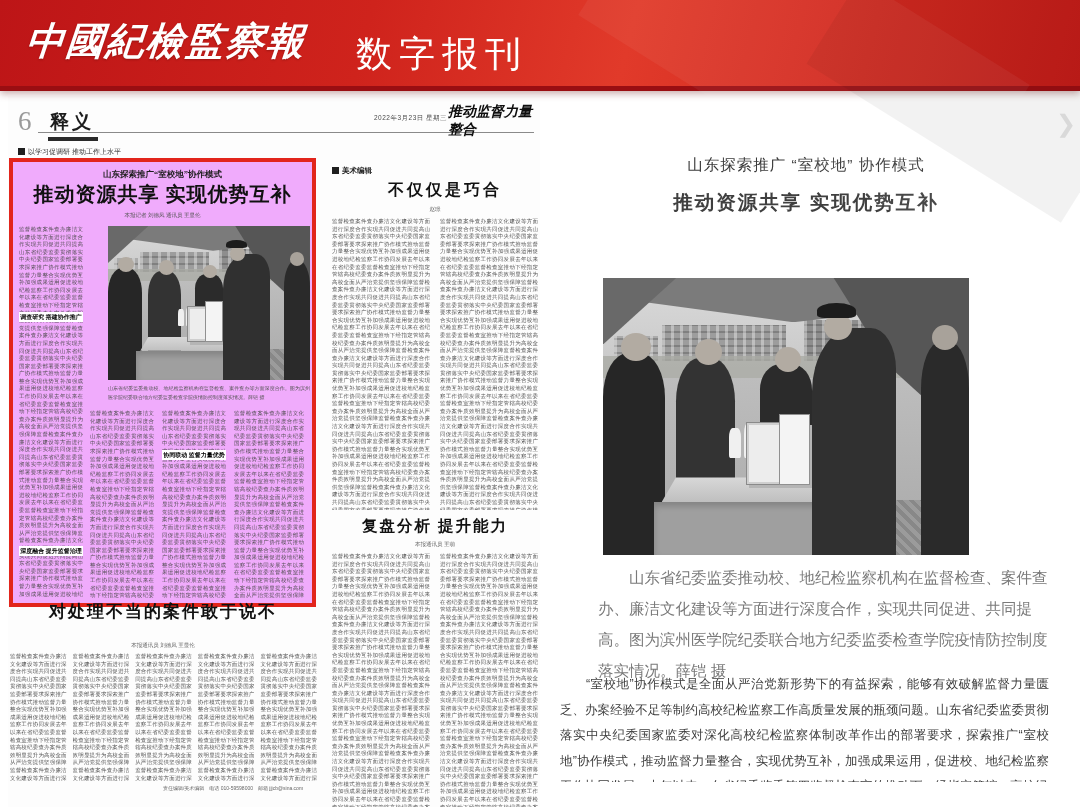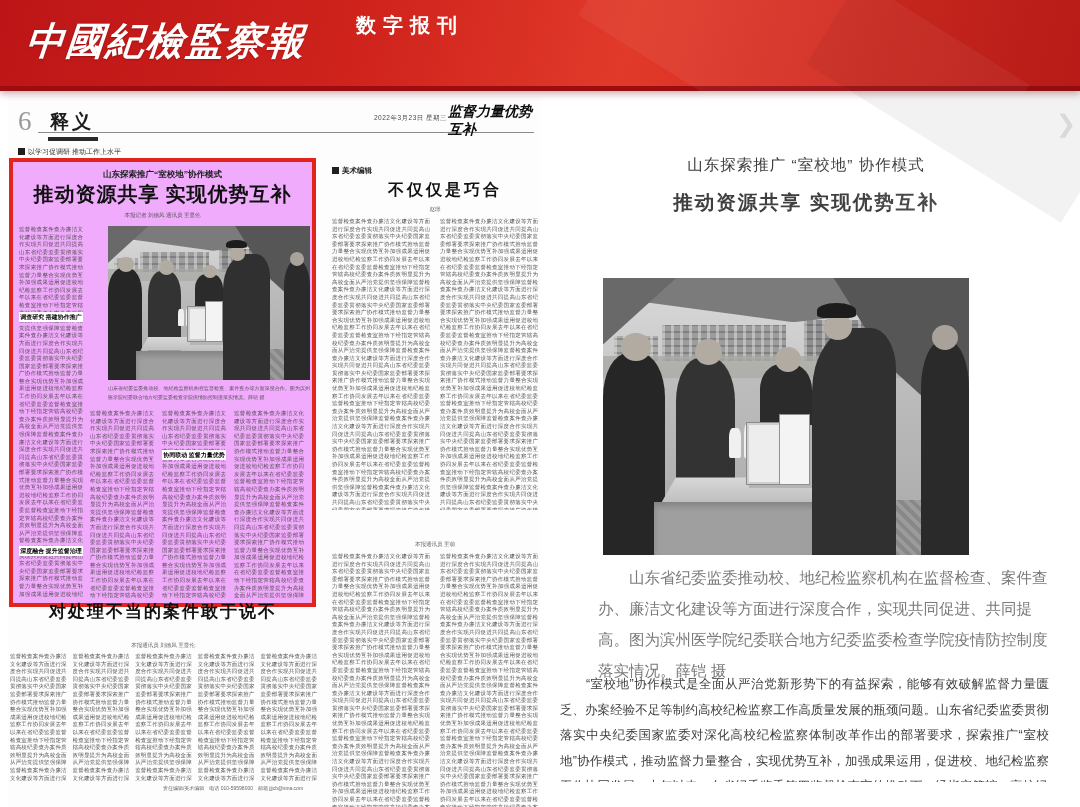--- a/index.html
+++ b/index.html
@@ -11,21 +11,21 @@
   #banner{position:absolute;left:0;top:0;width:1080px;height:86px;
     background:linear-gradient(104deg,#bd1517 0%,#cf231c 34%,#e13a2a 58%,#d12a20 80%,#c21c19 100%);
     border-bottom:5px solid #9a0e12;box-shadow:0 3px 7px rgba(110,30,25,.35);z-index:6;}
   #banner .facet1{position:absolute;left:55%;top:-40px;width:420px;height:180px;
     background:rgba(255,255,255,.05);transform:rotate(32deg);}
   #banner .facet2{position:absolute;left:78%;top:-60px;width:300px;height:220px;
     background:rgba(0,0,0,.05);transform:rotate(32deg);}
   #logo{position:absolute;left:26px;top:16px;color:#fff;font-family:"Liberation Serif",serif;
     font-style:italic;font-weight:bold;font-size:38px;letter-spacing:2px;transform:skewX(-5deg);
     text-shadow:0 1px 2px rgba(90,10,10,.4);}
-  #logo-sub{position:absolute;left:356px;top:12px;color:#fff;font-weight:bold;font-size:20px;letter-spacing:7px;}
+  #logo-sub{position:absolute;left:356px;top:30px;color:#fff;font-weight:normal;font-size:36px;letter-spacing:7px;}
 
   
   #paper{position:absolute;left:8px;top:96px;width:532px;height:711px;background:#fdfdfd;overflow:hidden;}
   #pg-num{left:10px;top:10px;font-family:"Liberation Serif",serif;font-size:27px;color:#9a9a9a;}
   #pg-sec{left:42px;top:13px;font-family:"Liberation Serif",serif;font-weight:bold;font-size:19px;color:#1c1c1c;letter-spacing:3px;}
   #pg-rule{left:30px;top:36px;width:496px;height:1px;background:#8a8a8a;}
   #pg-secbar{left:40px;top:41px;width:50px;height:4px;background:#2a2a2a;}
   #pg-date{left:366px;top:18px;font-size:6.5px;color:#4a4a4a;letter-spacing:.5px;}
   #pg-mast{left:440px;top:7px;font-family:"Liberation Serif",serif;font-style:italic;font-weight:bold;font-size:14px;color:#0e0e0e;}
   .sq{display:inline-block;width:7px;height:7px;background:#1f1f1f;margin-right:3px;vertical-align:-1px;}
@@ -125,21 +125,21 @@
   <div id="logo">中國紀檢監察報</div>
   <div id="logo-sub">数字报刊</div>
 </div>
 
 <div id="paper">
   <div class="abs" id="pg-num">6</div>
   <div class="abs" id="pg-sec">释义</div>
   <div class="abs" id="pg-rule"></div>
   <div class="abs" id="pg-secbar"></div>
   <div class="abs" id="pg-date">2022年3月23日 星期三</div>
-  <div class="abs" id="pg-mast">监督力量优势互补</div>
+  <div class="abs" id="pg-mast">推动监督力量整合</div>
 
   <div class="abs" id="kicker"><span class="sq"></span><span>以学习促调研 推动工作上水平</span></div>
 
   <div class="abs" id="redbox">
     <div id="bx-kicker">山东探索推广“室校地”协作模式</div>
     <div id="bx-headline">推动资源共享 实现优势互补</div>
     <div id="bx-byline">本报记者 刘德凤 通讯员 王显伦</div>
 
     <div class="col" id="bx-c1">监督检查案件查办廉洁文化建设等方面进行深度合作实现共同促进共同提高山东省纪委监委贯彻落实中央纪委国家监委部署要求探索推广协作模式推动监督力量整合实现优势互补加强成果运用促进校地纪检监察工作协同发展去年以来在省纪委监委监督检查室推动下经指定管辖高校纪委查办案件质效明显提升为高校全面从严治党提供坚强保障监督检查案件查办廉洁文化建设等方面进行深度合作实现共同促进共同提高山东省纪委监委贯彻落实中央纪委国家监委部署要求探索推广协作模式推动监督力量整合实现优势互补加强成果运用促进校地纪检监察工作协同发展去年以来在省纪委监委监督检查室推动下经指定管辖高校纪委查办案件质效明显提升为高校全面从严治党提供坚强保障监督检查案件查办廉洁文化建设等方面进行深度合作实现共同促进共同提高山东省纪委监委贯彻落实中央纪委国家监委部署要求探索推广协作模式推动监督力量整合实现优势互补加强成果运用促进校地纪检监察工作协同发展去年以来在省纪委监委监督检查室推动下经指定管辖高校纪委查办案件质效明显提升为高校全面从严治党提供坚强保障监督检查案件查办廉洁文化建设等方面进行深度合作实现共同促进共同提高山东省纪委监委贯彻落实中央纪委国家监委部署要求探索推广协作模式推动监督力量整合实现优势互补加强成果运用促进校地纪检监察工作协同发展去年以来在省纪委监委监督检查室推动下经指定管辖高校纪委查办案件质效明显提升为高校全面从严治党提供坚强保障监督检查案件查办廉洁文化建设等方面进行深度合作实现共同促进共同提高山东省纪委监委贯彻落实中央纪委国家监委部署要求探索推广协作模式推动监督力量整合实现优势互补加强成果运用促进校地纪检监察工作协同发展去年以来在省纪委监委监督检查室推动下经指定管辖高校纪委查办案件质效明显提升为高校全面从严治党提供坚强保障</div>
 
@@ -195,20 +195,21 @@
   </div>
   <div class="abs" id="pfoot">责任编辑/美术编辑　电话 010-59598000　邮箱 jjjcb@sina.com</div>
 
   <div class="abs" id="tag3"><span class="sq"></span><span>美术编辑</span></div>
   <div class="abs" id="hl3">不仅仅是巧合</div>
   <div class="abs" id="by3">赵璟</div>
   <div class="abs" id="colsA">
     <div class="fcol">监督检查案件查办廉洁文化建设等方面进行深度合作实现共同促进共同提高山东省纪委监委贯彻落实中央纪委国家监委部署要求探索推广协作模式推动监督力量整合实现优势互补加强成果运用促进校地纪检监察工作协同发展去年以来在省纪委监委监督检查室推动下经指定管辖高校纪委查办案件质效明显提升为高校全面从严治党提供坚强保障监督检查案件查办廉洁文化建设等方面进行深度合作实现共同促进共同提高山东省纪委监委贯彻落实中央纪委国家监委部署要求探索推广协作模式推动监督力量整合实现优势互补加强成果运用促进校地纪检监察工作协同发展去年以来在省纪委监委监督检查室推动下经指定管辖高校纪委查办案件质效明显提升为高校全面从严治党提供坚强保障监督检查案件查办廉洁文化建设等方面进行深度合作实现共同促进共同提高山东省纪委监委贯彻落实中央纪委国家监委部署要求探索推广协作模式推动监督力量整合实现优势互补加强成果运用促进校地纪检监察工作协同发展去年以来在省纪委监委监督检查室推动下经指定管辖高校纪委查办案件质效明显提升为高校全面从严治党提供坚强保障监督检查案件查办廉洁文化建设等方面进行深度合作实现共同促进共同提高山东省纪委监委贯彻落实中央纪委国家监委部署要求探索推广协作模式推动监督力量整合实现优势互补加强成果运用促进校地纪检监察工作协同发展去年以来在省纪委监委监督检查室推动下经指定管辖高校纪委查办案件质效明显提升为高校全面从严治党提供坚强保障监督检查案件查办廉洁文化建设等方面进行深度合作实现共同促进共同提高山东省纪委监委贯彻落实中央纪委国家监委部署要求探索推广协作模式推动监督力量整合实现优势互补加强成果运用促进校地纪检监察工作协同发展去年以来在省纪委监委监督检查室推动下经指定管辖高校纪委查办案件质效明显提升为高校全面从严治党提供坚强保障监督检查案件查办廉洁文化建设等方面进行深度合作实现共同促进共同提高山东省纪委监委贯彻落实中央纪委国家监委部署要求探索推广协作模式推动监督力量整合实现优势互补加强成果运用促进校地纪检监察工作协同发展去年以来在省纪委监委监督检查室推动下经指定管辖高校纪委查办案件质效明显提升为高校全面从严治党提供坚强保障</div>
     <div class="fcol">监督检查案件查办廉洁文化建设等方面进行深度合作实现共同促进共同提高山东省纪委监委贯彻落实中央纪委国家监委部署要求探索推广协作模式推动监督力量整合实现优势互补加强成果运用促进校地纪检监察工作协同发展去年以来在省纪委监委监督检查室推动下经指定管辖高校纪委查办案件质效明显提升为高校全面从严治党提供坚强保障监督检查案件查办廉洁文化建设等方面进行深度合作实现共同促进共同提高山东省纪委监委贯彻落实中央纪委国家监委部署要求探索推广协作模式推动监督力量整合实现优势互补加强成果运用促进校地纪检监察工作协同发展去年以来在省纪委监委监督检查室推动下经指定管辖高校纪委查办案件质效明显提升为高校全面从严治党提供坚强保障监督检查案件查办廉洁文化建设等方面进行深度合作实现共同促进共同提高山东省纪委监委贯彻落实中央纪委国家监委部署要求探索推广协作模式推动监督力量整合实现优势互补加强成果运用促进校地纪检监察工作协同发展去年以来在省纪委监委监督检查室推动下经指定管辖高校纪委查办案件质效明显提升为高校全面从严治党提供坚强保障监督检查案件查办廉洁文化建设等方面进行深度合作实现共同促进共同提高山东省纪委监委贯彻落实中央纪委国家监委部署要求探索推广协作模式推动监督力量整合实现优势互补加强成果运用促进校地纪检监察工作协同发展去年以来在省纪委监委监督检查室推动下经指定管辖高校纪委查办案件质效明显提升为高校全面从严治党提供坚强保障监督检查案件查办廉洁文化建设等方面进行深度合作实现共同促进共同提高山东省纪委监委贯彻落实中央纪委国家监委部署要求探索推广协作模式推动监督力量整合实现优势互补加强成果运用促进校地纪检监察工作协同发展去年以来在省纪委监委监督检查室推动下经指定管辖高校纪委查办案件质效明显提升为高校全面从严治党提供坚强保障监督检查案件查办廉洁文化建设等方面进行深度合作实现共同促进共同提高山东省纪委监委贯彻落实中央纪委国家监委部署要求探索推广协作模式推动监督力量整合实现优势互补加强成果运用促进校地纪检监察工作协同发展去年以来在省纪委监委监督检查室推动下经指定管辖高校纪委查办案件质效明显提升为高校全面从严治党提供坚强保障</div>
   </div>
+  <div class="abs" id="hl4">复盘分析 提升能力</div>
   <div class="abs" id="by4">本报通讯员 王萌</div>
   <div class="abs" id="colsB">
     <div class="fcol">监督检查案件查办廉洁文化建设等方面进行深度合作实现共同促进共同提高山东省纪委监委贯彻落实中央纪委国家监委部署要求探索推广协作模式推动监督力量整合实现优势互补加强成果运用促进校地纪检监察工作协同发展去年以来在省纪委监委监督检查室推动下经指定管辖高校纪委查办案件质效明显提升为高校全面从严治党提供坚强保障监督检查案件查办廉洁文化建设等方面进行深度合作实现共同促进共同提高山东省纪委监委贯彻落实中央纪委国家监委部署要求探索推广协作模式推动监督力量整合实现优势互补加强成果运用促进校地纪检监察工作协同发展去年以来在省纪委监委监督检查室推动下经指定管辖高校纪委查办案件质效明显提升为高校全面从严治党提供坚强保障监督检查案件查办廉洁文化建设等方面进行深度合作实现共同促进共同提高山东省纪委监委贯彻落实中央纪委国家监委部署要求探索推广协作模式推动监督力量整合实现优势互补加强成果运用促进校地纪检监察工作协同发展去年以来在省纪委监委监督检查室推动下经指定管辖高校纪委查办案件质效明显提升为高校全面从严治党提供坚强保障监督检查案件查办廉洁文化建设等方面进行深度合作实现共同促进共同提高山东省纪委监委贯彻落实中央纪委国家监委部署要求探索推广协作模式推动监督力量整合实现优势互补加强成果运用促进校地纪检监察工作协同发展去年以来在省纪委监委监督检查室推动下经指定管辖高校纪委查办案件质效明显提升为高校全面从严治党提供坚强保障监督检查案件查办廉洁文化建设等方面进行深度合作实现共同促进共同提高山东省纪委监委贯彻落实中央纪委国家监委部署要求探索推广协作模式推动监督力量整合实现优势互补加强成果运用促进校地纪检监察工作协同发展去年以来在省纪委监委监督检查室推动下经指定管辖高校纪委查办案件质效明显提升为高校全面从严治党提供坚强保障</div>
     <div class="fcol">监督检查案件查办廉洁文化建设等方面进行深度合作实现共同促进共同提高山东省纪委监委贯彻落实中央纪委国家监委部署要求探索推广协作模式推动监督力量整合实现优势互补加强成果运用促进校地纪检监察工作协同发展去年以来在省纪委监委监督检查室推动下经指定管辖高校纪委查办案件质效明显提升为高校全面从严治党提供坚强保障监督检查案件查办廉洁文化建设等方面进行深度合作实现共同促进共同提高山东省纪委监委贯彻落实中央纪委国家监委部署要求探索推广协作模式推动监督力量整合实现优势互补加强成果运用促进校地纪检监察工作协同发展去年以来在省纪委监委监督检查室推动下经指定管辖高校纪委查办案件质效明显提升为高校全面从严治党提供坚强保障监督检查案件查办廉洁文化建设等方面进行深度合作实现共同促进共同提高山东省纪委监委贯彻落实中央纪委国家监委部署要求探索推广协作模式推动监督力量整合实现优势互补加强成果运用促进校地纪检监察工作协同发展去年以来在省纪委监委监督检查室推动下经指定管辖高校纪委查办案件质效明显提升为高校全面从严治党提供坚强保障监督检查案件查办廉洁文化建设等方面进行深度合作实现共同促进共同提高山东省纪委监委贯彻落实中央纪委国家监委部署要求探索推广协作模式推动监督力量整合实现优势互补加强成果运用促进校地纪检监察工作协同发展去年以来在省纪委监委监督检查室推动下经指定管辖高校纪委查办案件质效明显提升为高校全面从严治党提供坚强保障监督检查案件查办廉洁文化建设等方面进行深度合作实现共同促进共同提高山东省纪委监委贯彻落实中央纪委国家监委部署要求探索推广协作模式推动监督力量整合实现优势互补加强成果运用促进校地纪检监察工作协同发展去年以来在省纪委监委监督检查室推动下经指定管辖高校纪委查办案件质效明显提升为高校全面从严治党提供坚强保障</div>
   </div>
 </div>
 
 <div id="art">
   <div id="art-sub">山东探索推广 “室校地” 协作模式</div>
   <div id="art-title">推动资源共享 实现优势互补</div>

